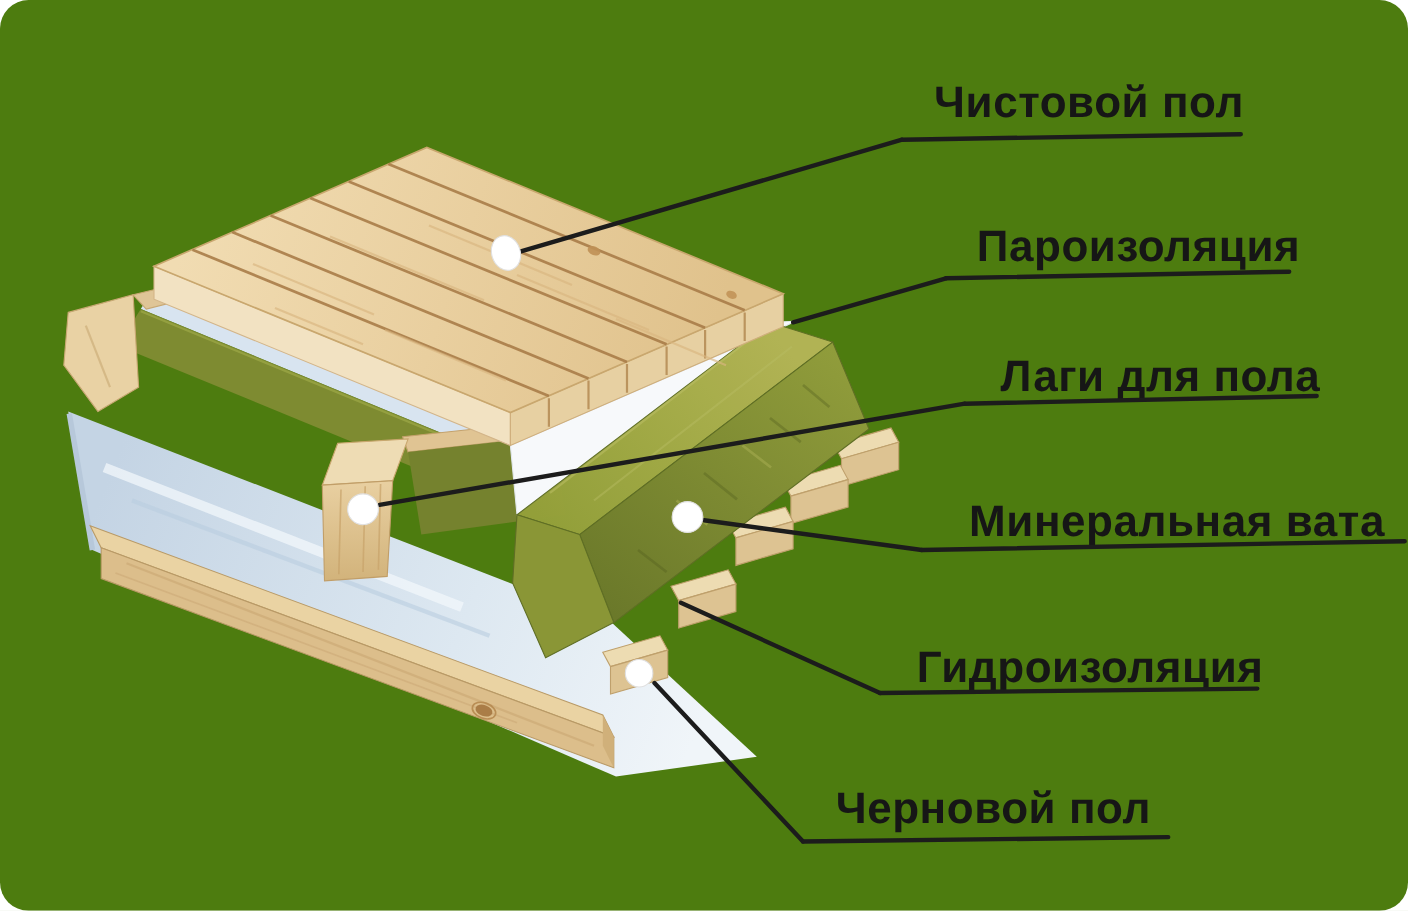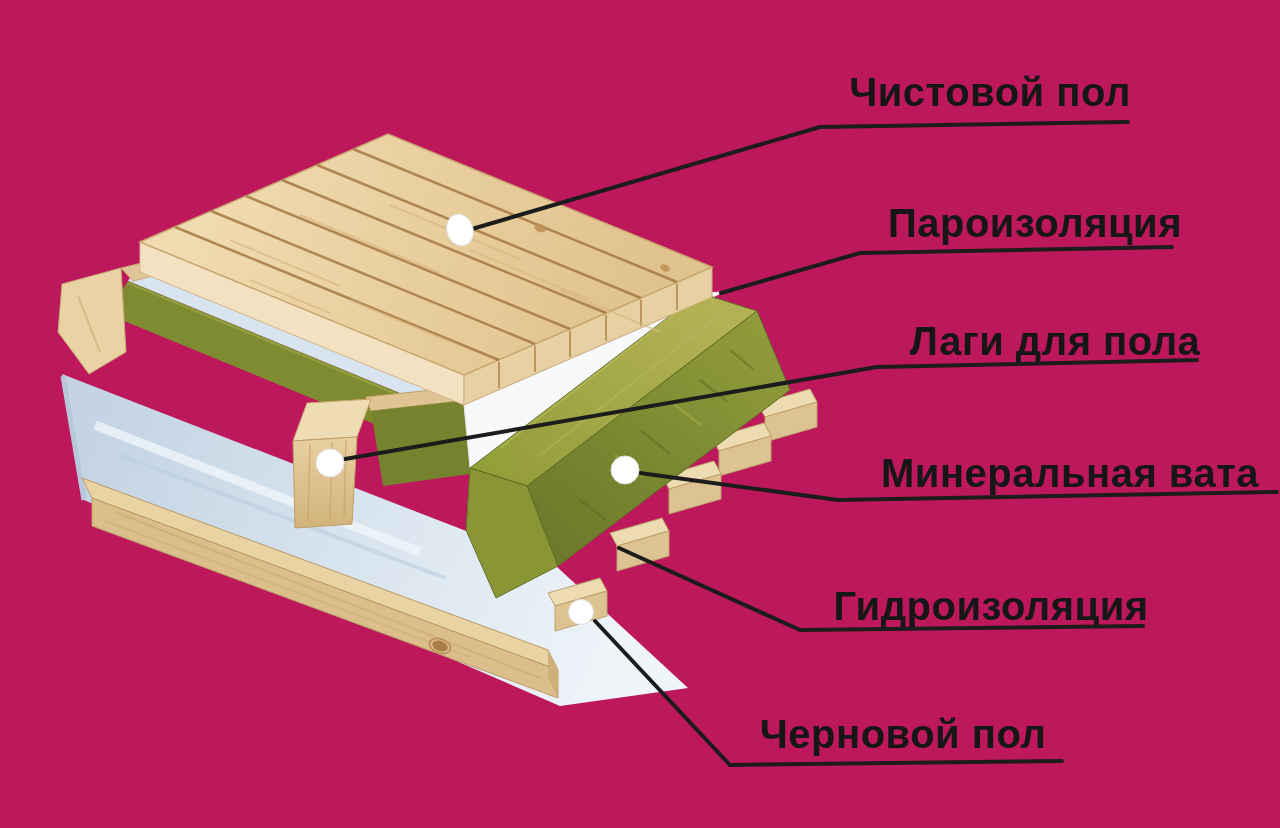--- a/index.html
+++ b/index.html
@@ -1,21 +1,22 @@
 <!DOCTYPE html>
 <html><head>
 <meta charset="utf-8">
 <style>
   html,body{margin:0;padding:0;background:#ffffff;}
   .canvas{
     position:relative;
     width:1280px;height:828px;
-    background:#be185d;
+    background:#4d7c0f;
     overflow:hidden;
     font-family:"Liberation Sans", sans-serif;
+    border-radius:26px;
   }
   svg{display:block;}
   .label-text{
     font-family:"Liberation Sans", sans-serif;
     font-weight:700;
     font-size:40px;
     letter-spacing:0.5px;
   }
 </style>
 </head>

